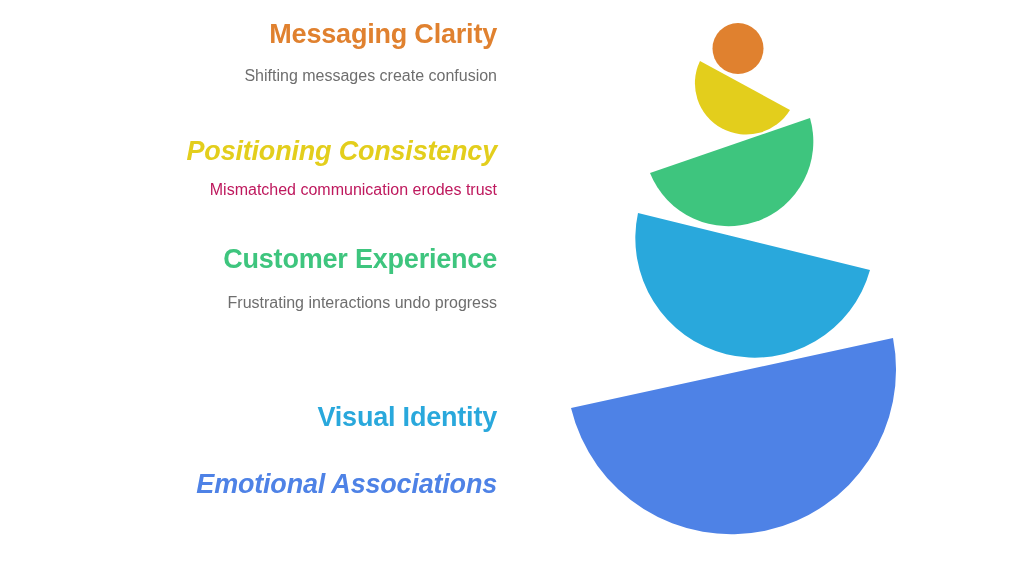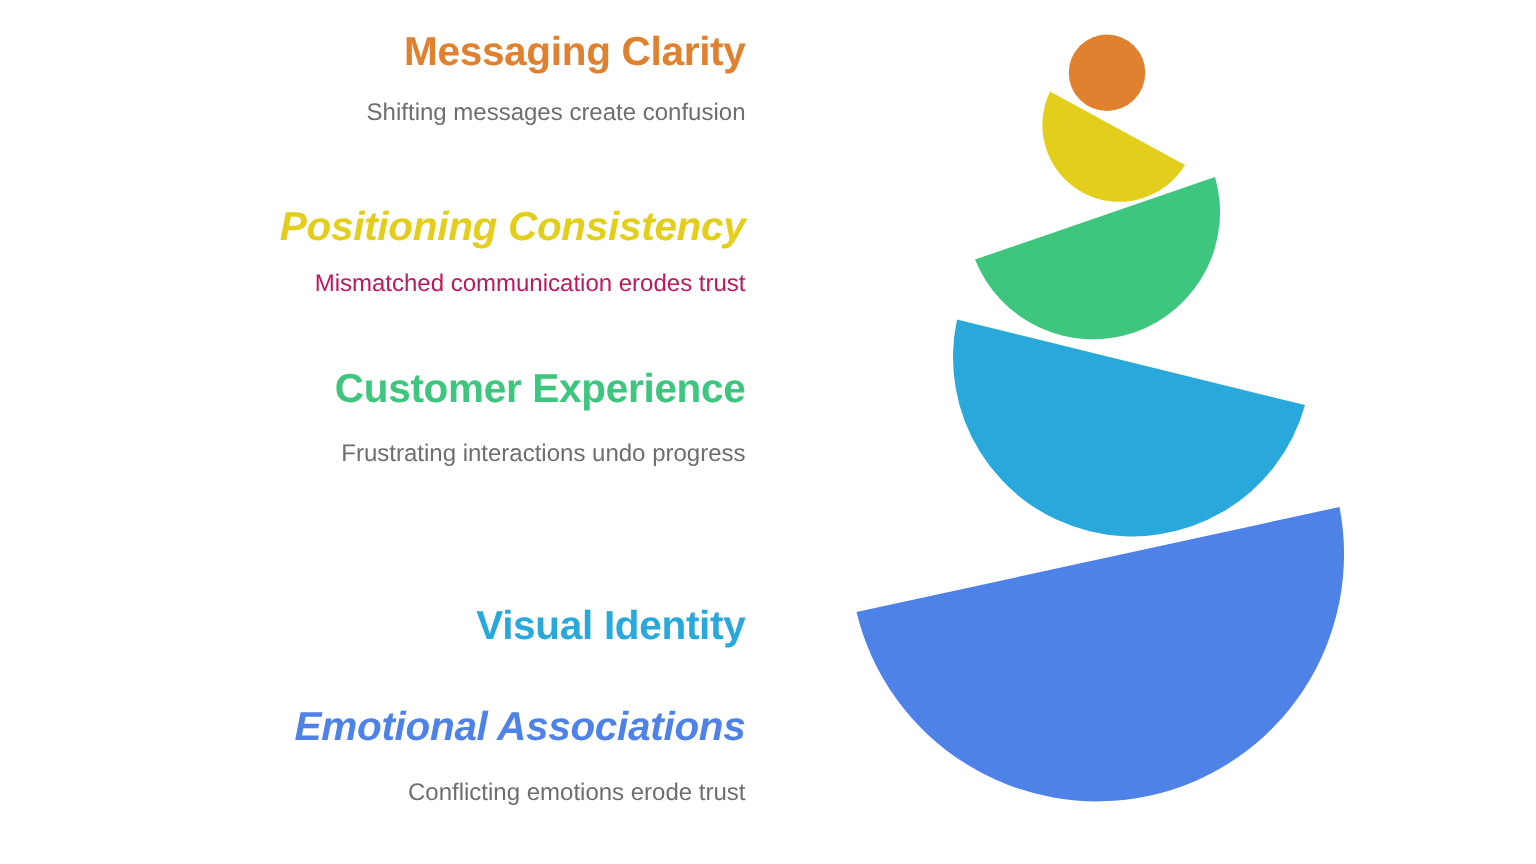--- a/index.html
+++ b/index.html
@@ -40,21 +40,20 @@
 
     <div class="line t" style="top: 138px; color: rgb(227, 206, 28); font-style: italic;">Positioning Consistency</div>
     <div class="line d" style="top: 182px; color: #be185d;">Mismatched communication erodes trust</div>
 
     <div class="line d" style="top: 295px; color: rgb(110, 110, 110);">Frustrating interactions undo progress</div>
     <div class="line t" style="top: 246px; color: rgb(62, 197, 126);">Customer Experience</div>
 
     <div class="line t" style="top: 359px; color: rgb(41, 168, 220); margin-top: 45px;">Visual Identity</div>
 
     <div class="line t" style="top: 471px; color: rgb(78, 130, 230); font-style: italic;">Emotional Associations</div>
-    <div class="line d" style="top: 521px; color: rgb(110, 110, 110);">Conflicting emotions erode trust</div>
   </div>
 
   <svg id="stack-svg" class="figure-svg" width="1024" height="576" viewBox="0 0 1024 576" aria-hidden="true">
       <circle cx="738" cy="48.5" r="25.5" fill="#E0812F"></circle>
       <path d="M 700 61 A 51.3 51.3 0 0 0 790 110 Z" fill="#E3CE1C"></path>
       <path d="M 650 173 A 84.7 84.7 0 0 0 810 118 Z" fill="#3EC57E"></path>
       <path d="M 638 213 A 119.5 119.5 0 0 0 870 270 Z" fill="#29A8DC"></path>
       <path d="M 571 408 A 164.8 164.8 0 0 0 893 338 Z" fill="#4E82E6"></path>
     </svg>
 

